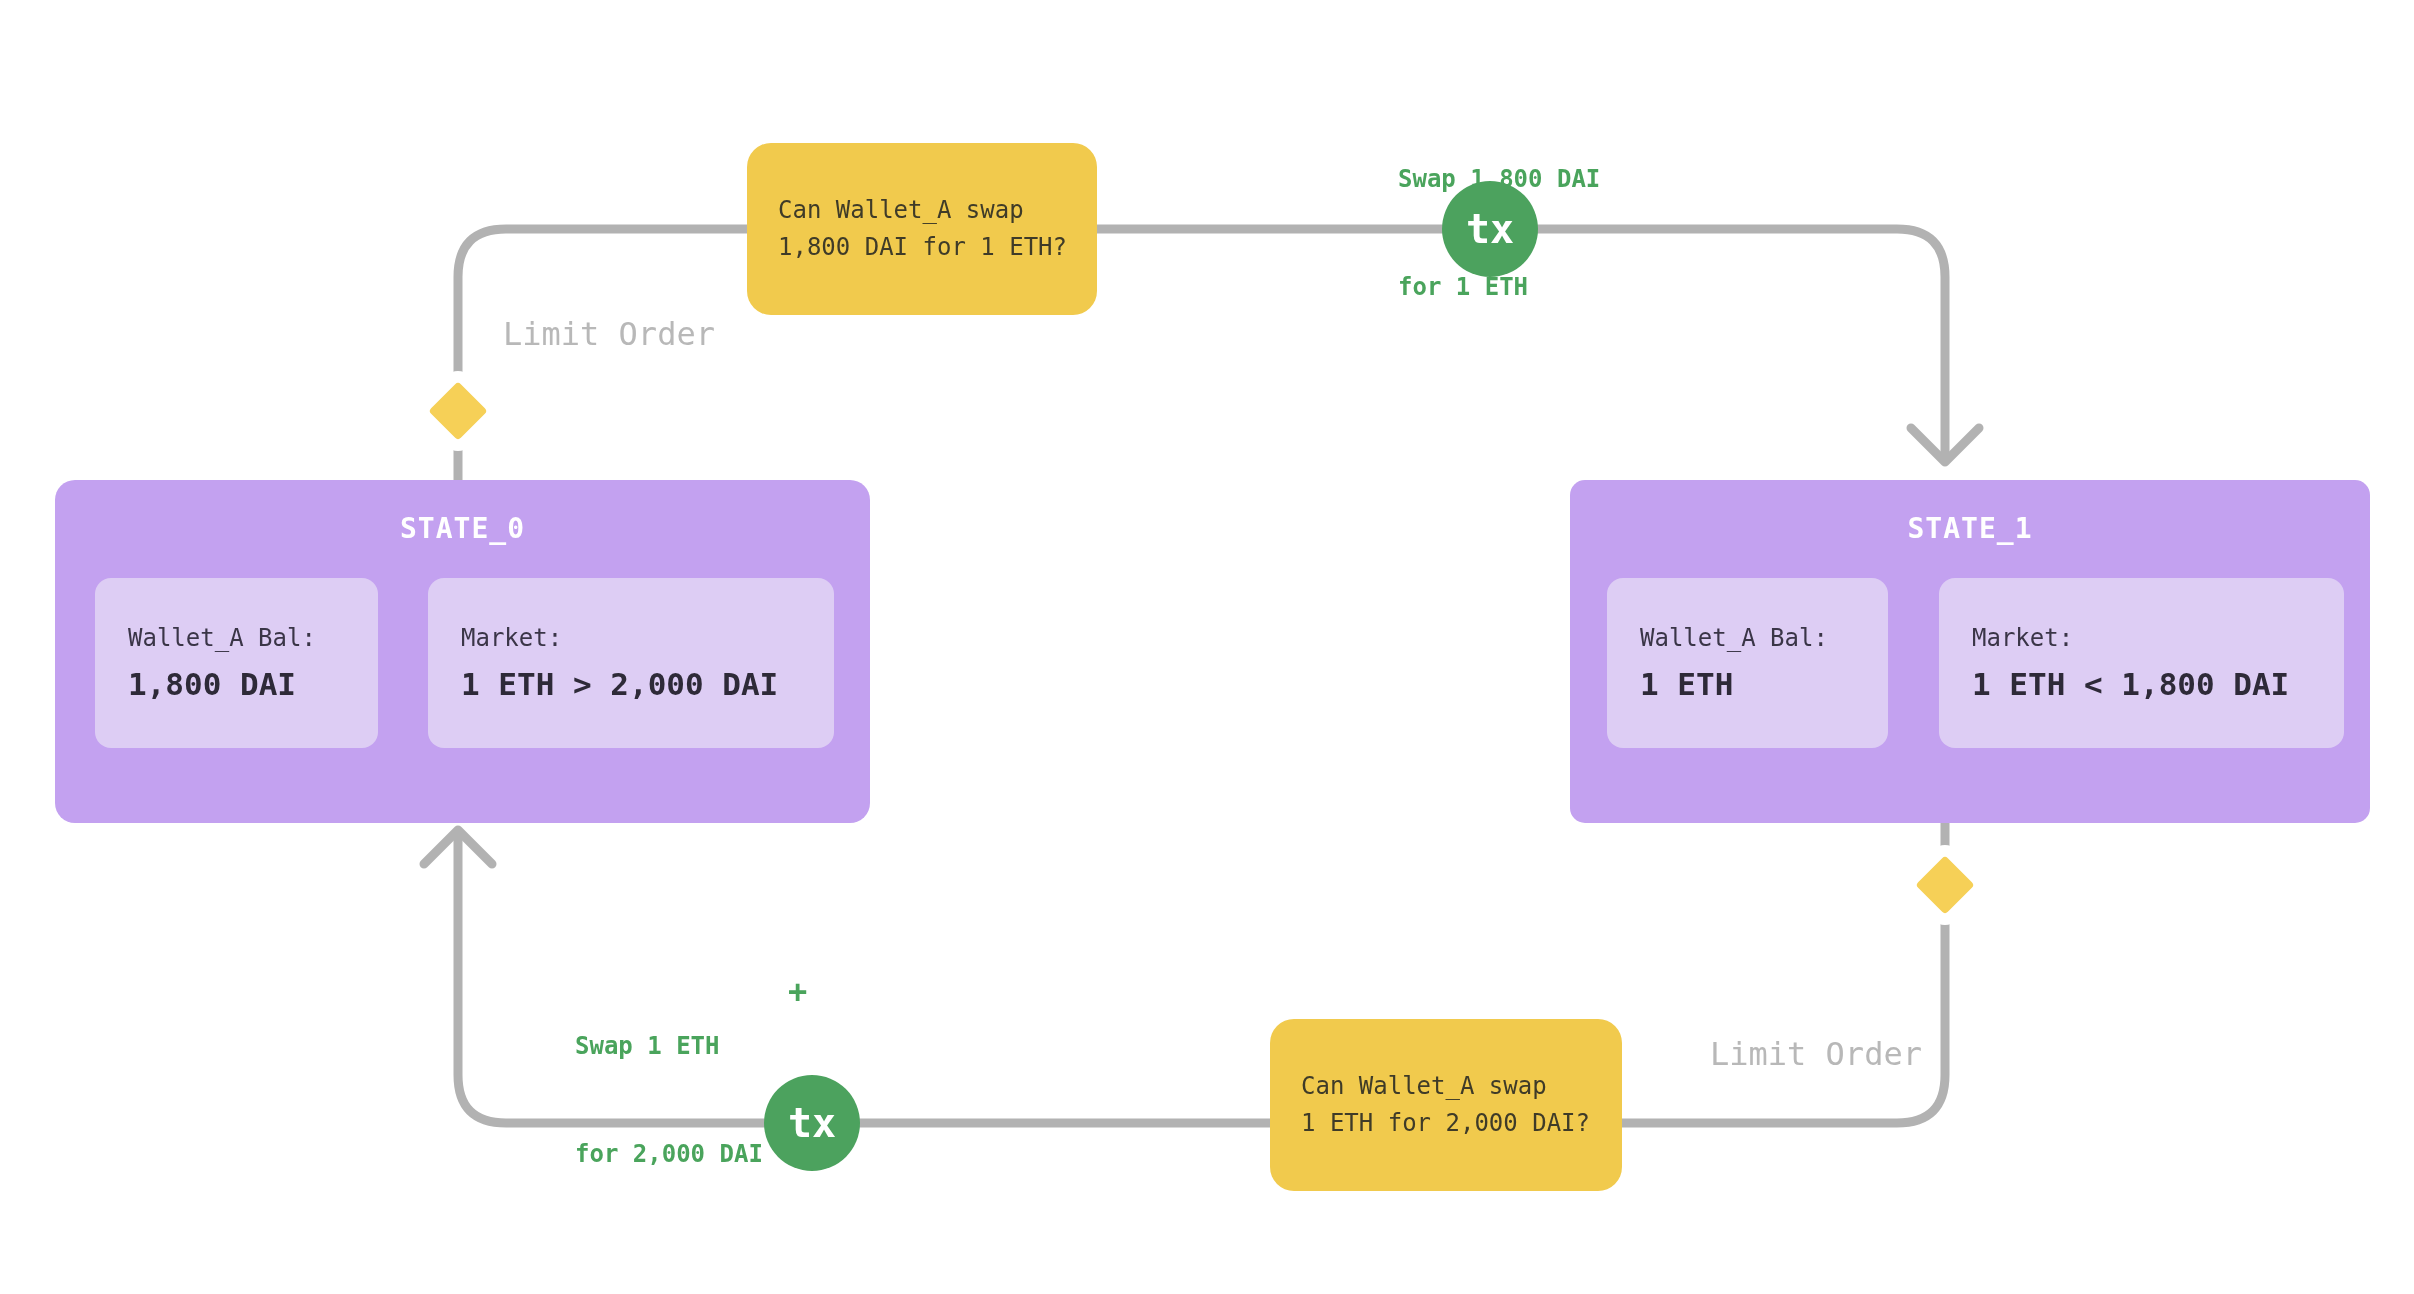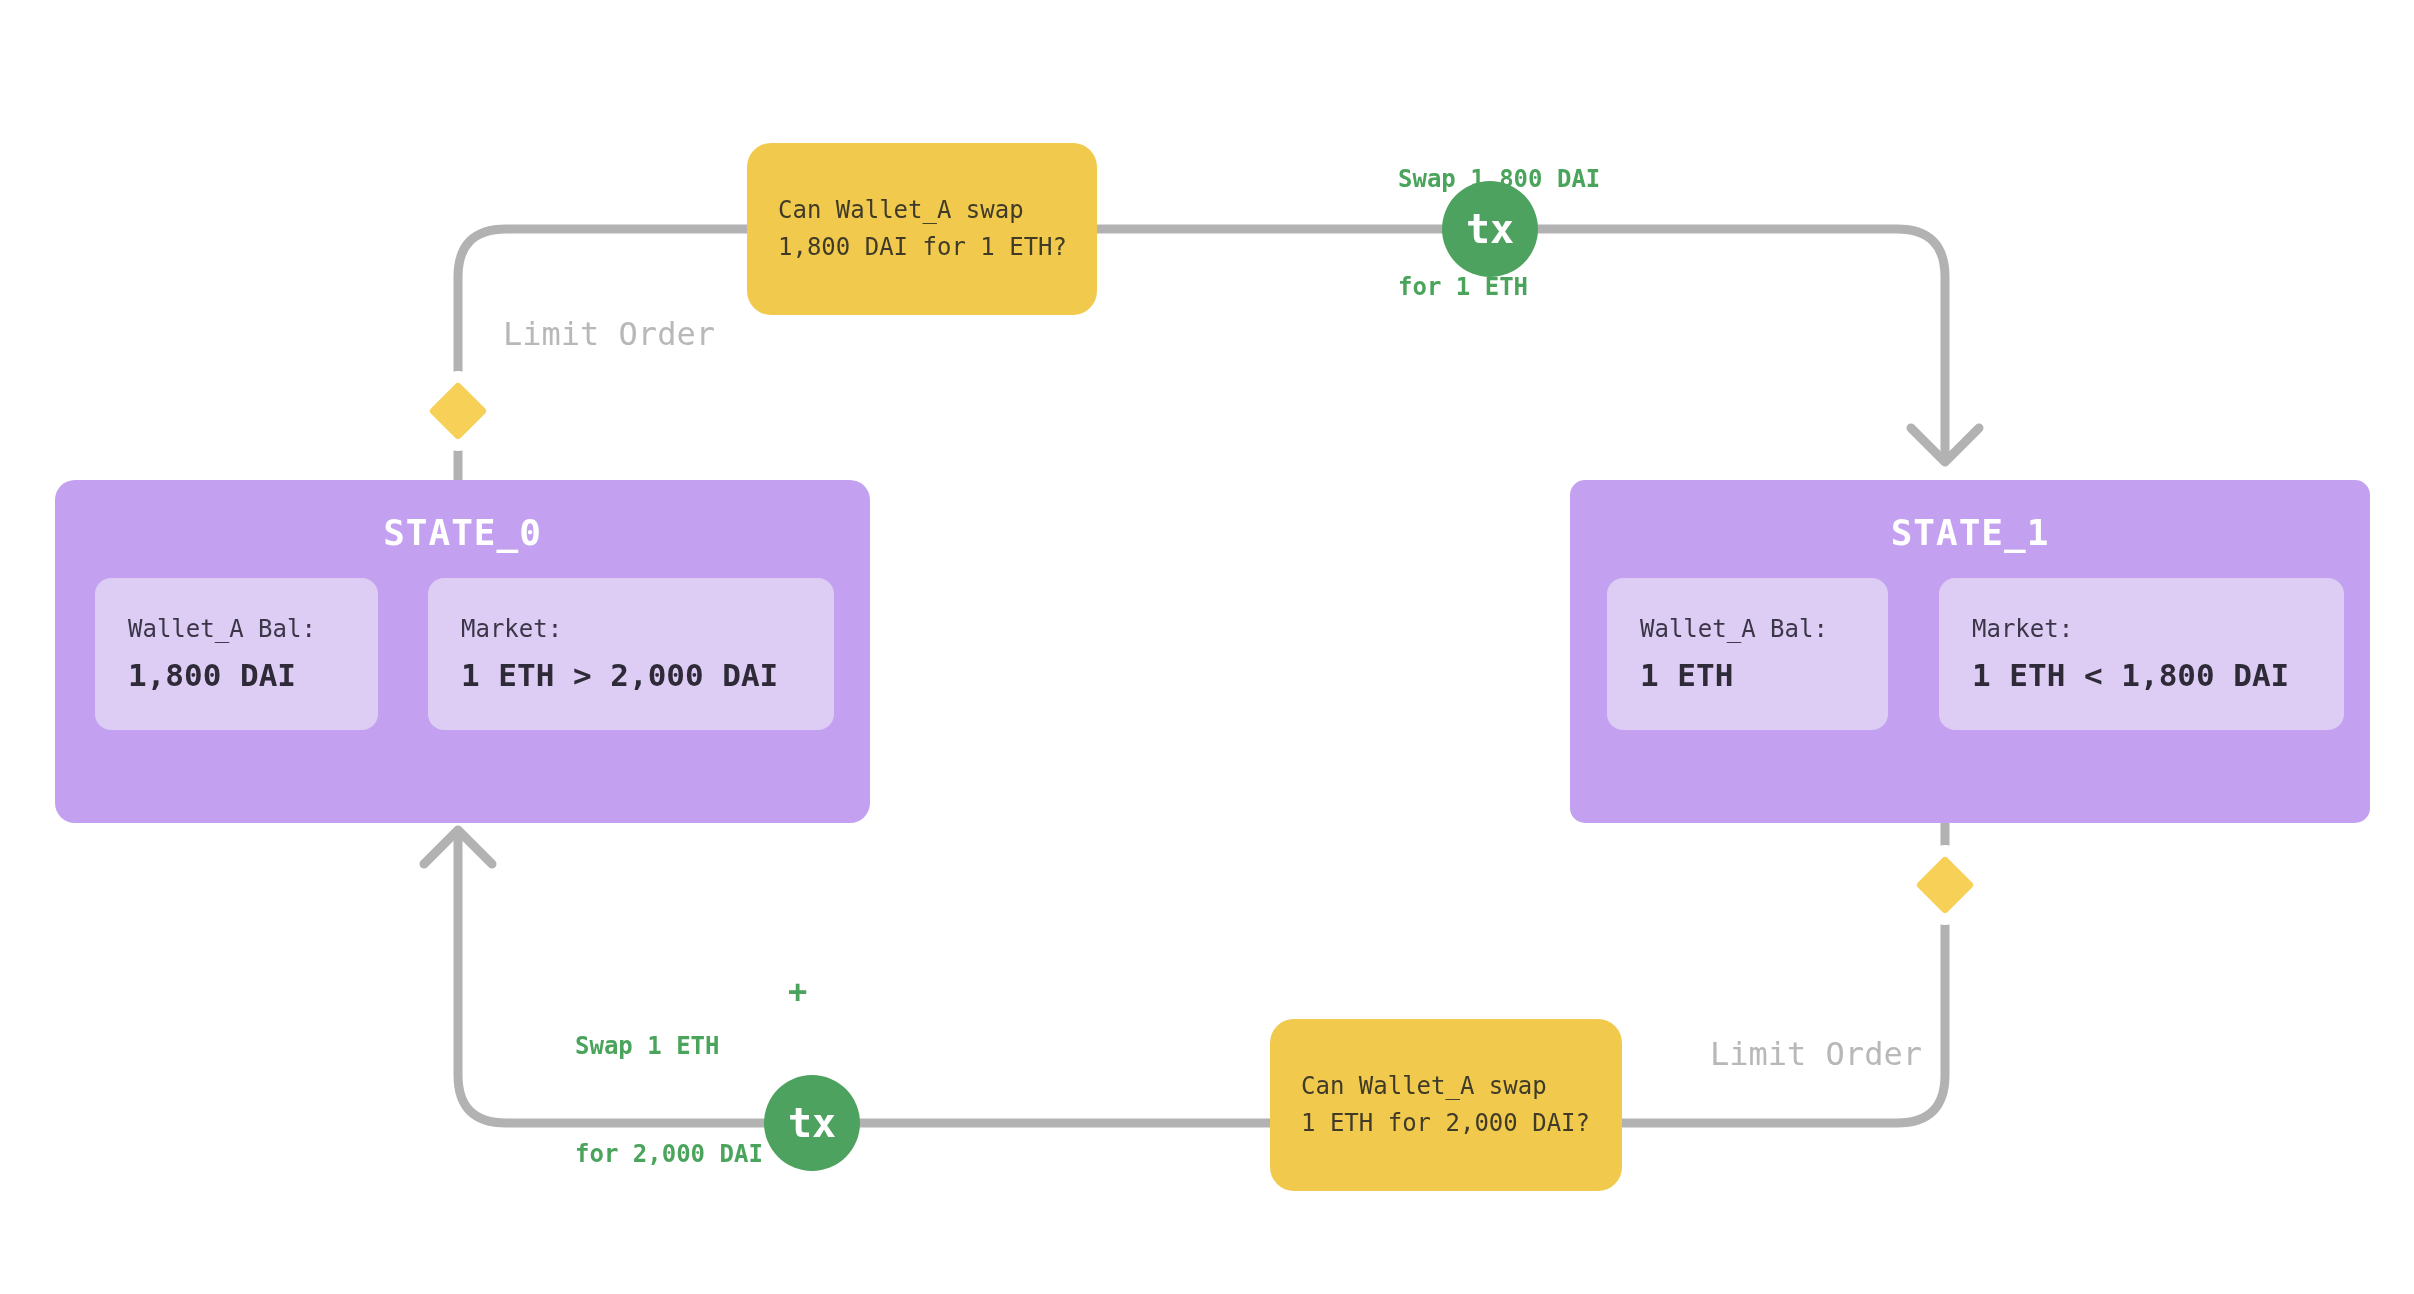--- a/index.html
+++ b/index.html
@@ -45,29 +45,29 @@
 
   
   .state {
     background: var(--state-fill);
     border-radius: 20px;
   }
   .state-title {
     position: absolute;
     top: 32px; left: 0; right: 0;
     text-align: center;
-    font-size: 36px;
+    font-size: 28px;
     font-weight: bold;
     color: var(--state-title-text);
     letter-spacing: 1px;
   }
   .state-card {
     position: absolute;
     top: 98px;
-    height: 152px;
+    height: 170px;
     background: var(--state-card-fill);
     border-radius: 16px;
     display: flex;
     flex-direction: column;
     justify-content: center;
     padding-left: 33px;
     gap: 14px;
   }
   .card-label { font-size: 24px; color: var(--card-label-text); }
   .card-value { font-size: 31px; font-weight: bold; color: var(--card-value-text); }

